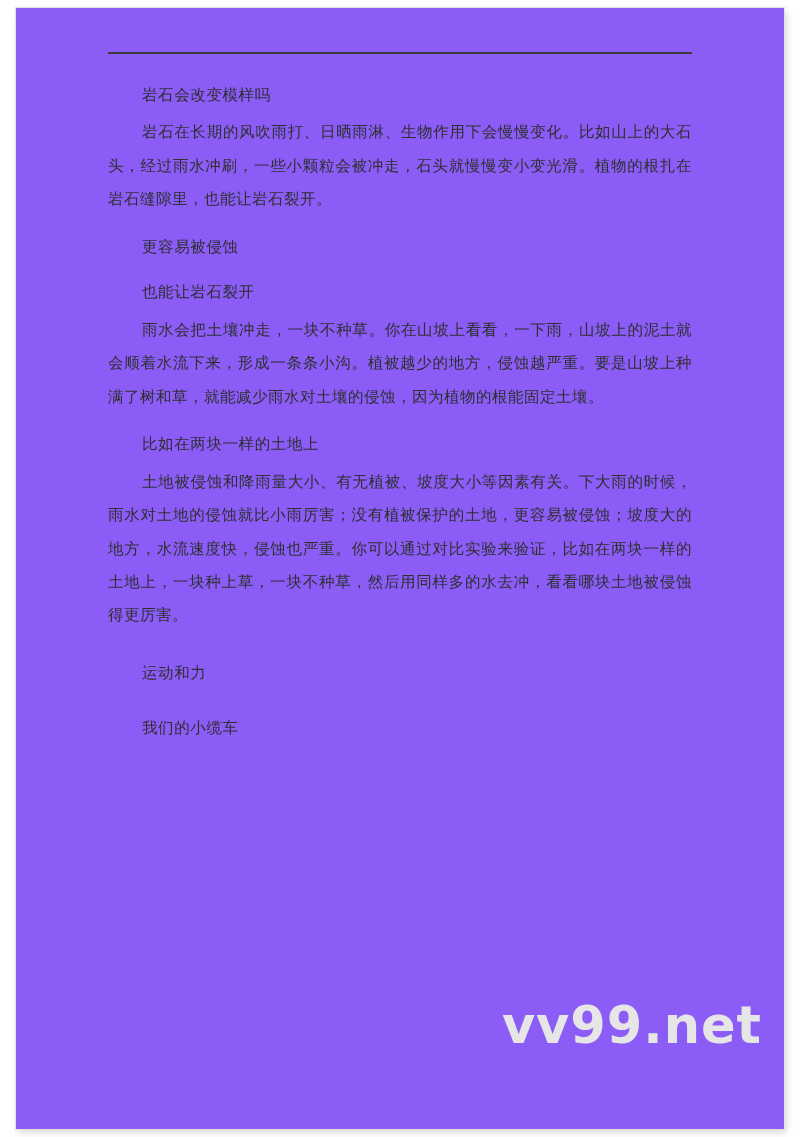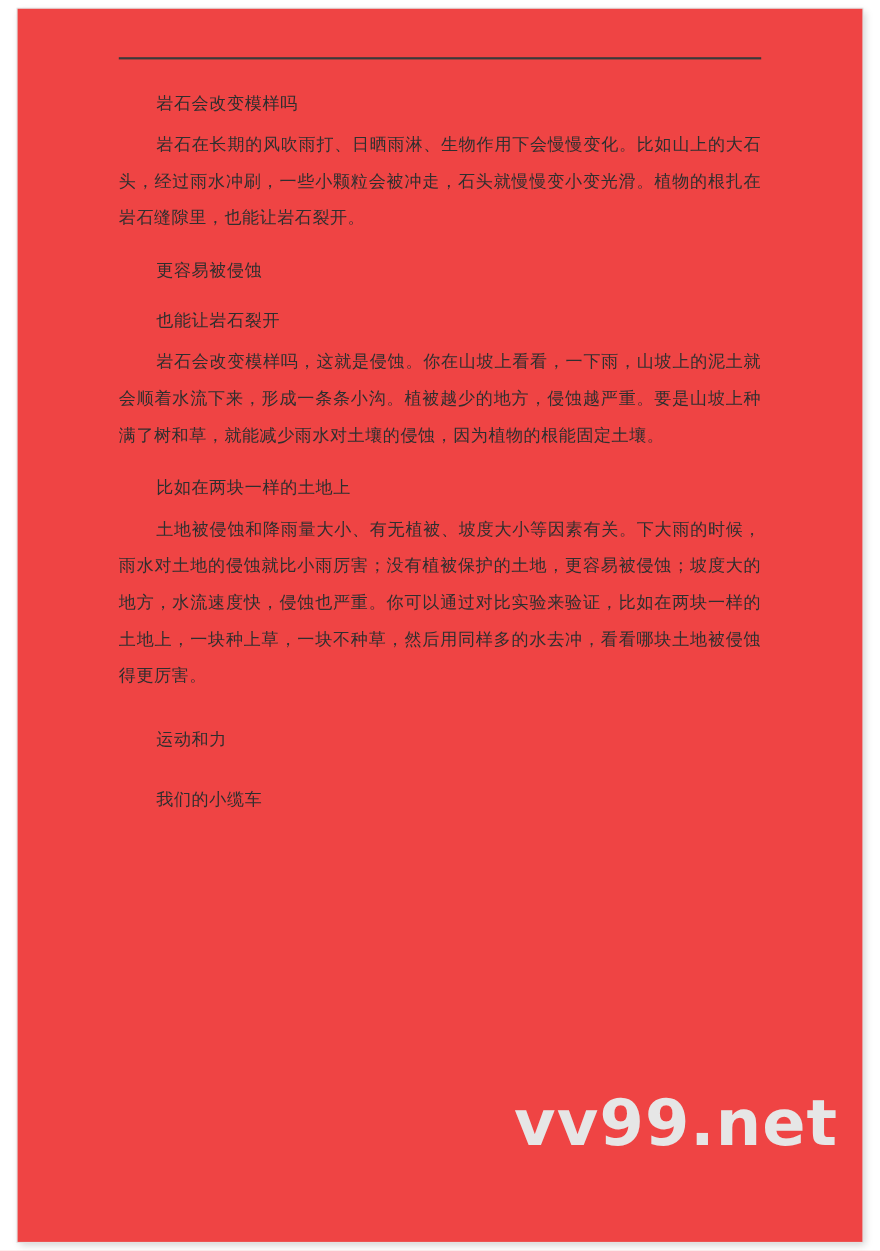--- a/index.html
+++ b/index.html
@@ -14,21 +14,21 @@
     overflow: hidden;
     font-family: "Liberation Serif", "DejaVu Serif", serif;
   }
 
   .page {
     position: absolute;
     left: 16px;
     top: 8px;
     width: 768px;
     height: 1121px;
-    background: #ef4444;
+    background: #8b5cf6;
     box-shadow: 0 0 0 1px #e2e2e2, 2px 3px 7px rgba(0,0,0,0.18);
     overflow: hidden;
   }
 
   .content {
     position: absolute;
     left: 92px;
     top: 44px;
     width: 584px;
   }
@@ -70,21 +70,21 @@
 
   .spacer-small {
     height: 10px;
   }
 
   .watermark {
     position: absolute;
     right: 22px;
     bottom: 74px;
     font-family: "DejaVu Sans", "Liberation Sans", sans-serif;
-    font-size: 58px;
+    font-size: 51px;
     font-weight: bold;
     color: #e6e6e6;
     letter-spacing: 1px;
     user-select: none;
     pointer-events: none;
   }
 </style>
 </head>
 <body>
 
@@ -96,21 +96,21 @@
       <h2 class="heading">岩石会改变模样吗</h2>
       <p class="para">岩石在长期的风吹雨打、日晒雨淋、生物作用下会慢慢变化。比如山上的大石头，经过雨水冲刷，一些小颗粒会被冲走，石头就慢慢变小变光滑。植物的根扎在岩石缝隙里，也能让岩石裂开。</p>
     </div>
 
     <div class="block">
       <h2 class="heading">更容易被侵蚀</h2>
     </div>
 
     <div class="block">
       <h2 class="heading">也能让岩石裂开</h2>
-      <p class="para">岩石会改变模样吗，这就是侵蚀。你在山坡上看看，一下雨，山坡上的泥土就会顺着水流下来，形成一条条小沟。植被越少的地方，侵蚀越严重。要是山坡上种满了树和草，就能减少雨水对土壤的侵蚀，因为植物的根能固定土壤。</p>
+      <p class="para">雨水会把土壤冲走，一块不种草。你在山坡上看看，一下雨，山坡上的泥土就会顺着水流下来，形成一条条小沟。植被越少的地方，侵蚀越严重。要是山坡上种满了树和草，就能减少雨水对土壤的侵蚀，因为植物的根能固定土壤。</p>
     </div>
 
     <div class="block">
       <h2 class="heading">比如在两块一样的土地上</h2>
       <p class="para">土地被侵蚀和降雨量大小、有无植被、坡度大小等因素有关。下大雨的时候，雨水对土地的侵蚀就比小雨厉害；没有植被保护的土地，更容易被侵蚀；坡度大的地方，水流速度快，侵蚀也严重。你可以通过对比实验来验证，比如在两块一样的土地上，一块种上草，一块不种草，然后用同样多的水去冲，看看哪块土地被侵蚀得更厉害。</p>
     </div>
 
     <div class="spacer-small"></div>
 
     <div class="block">

